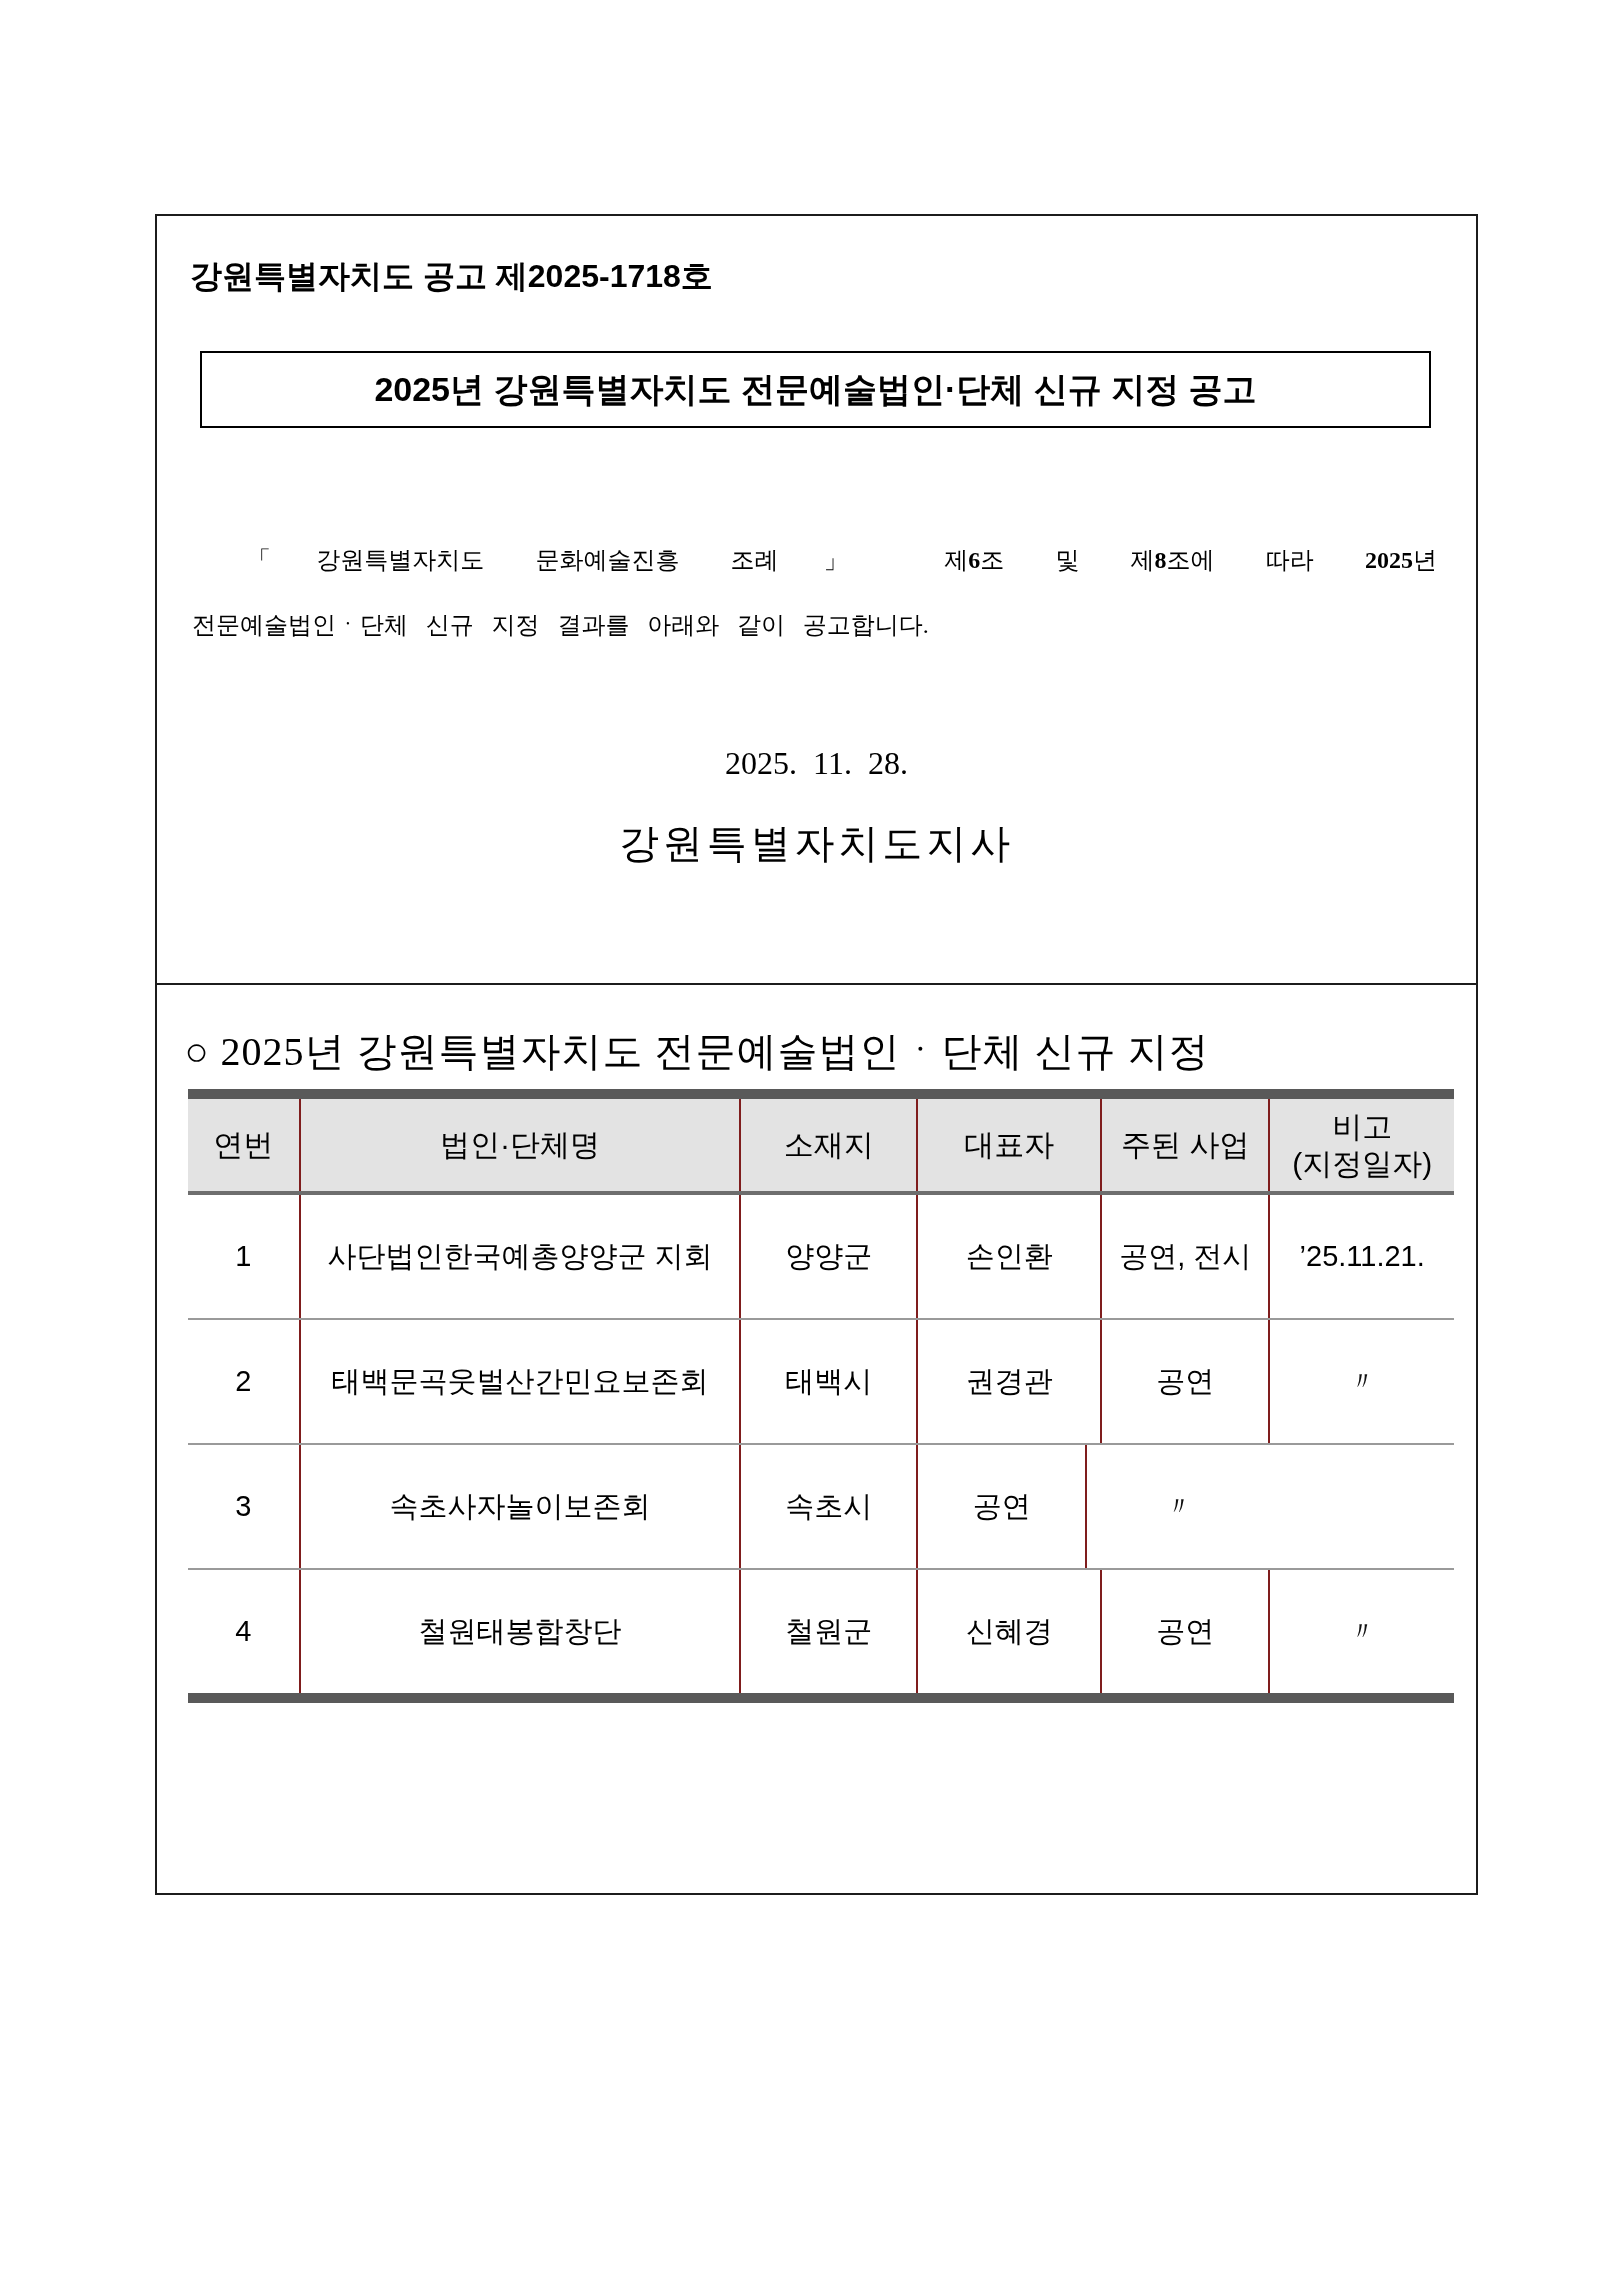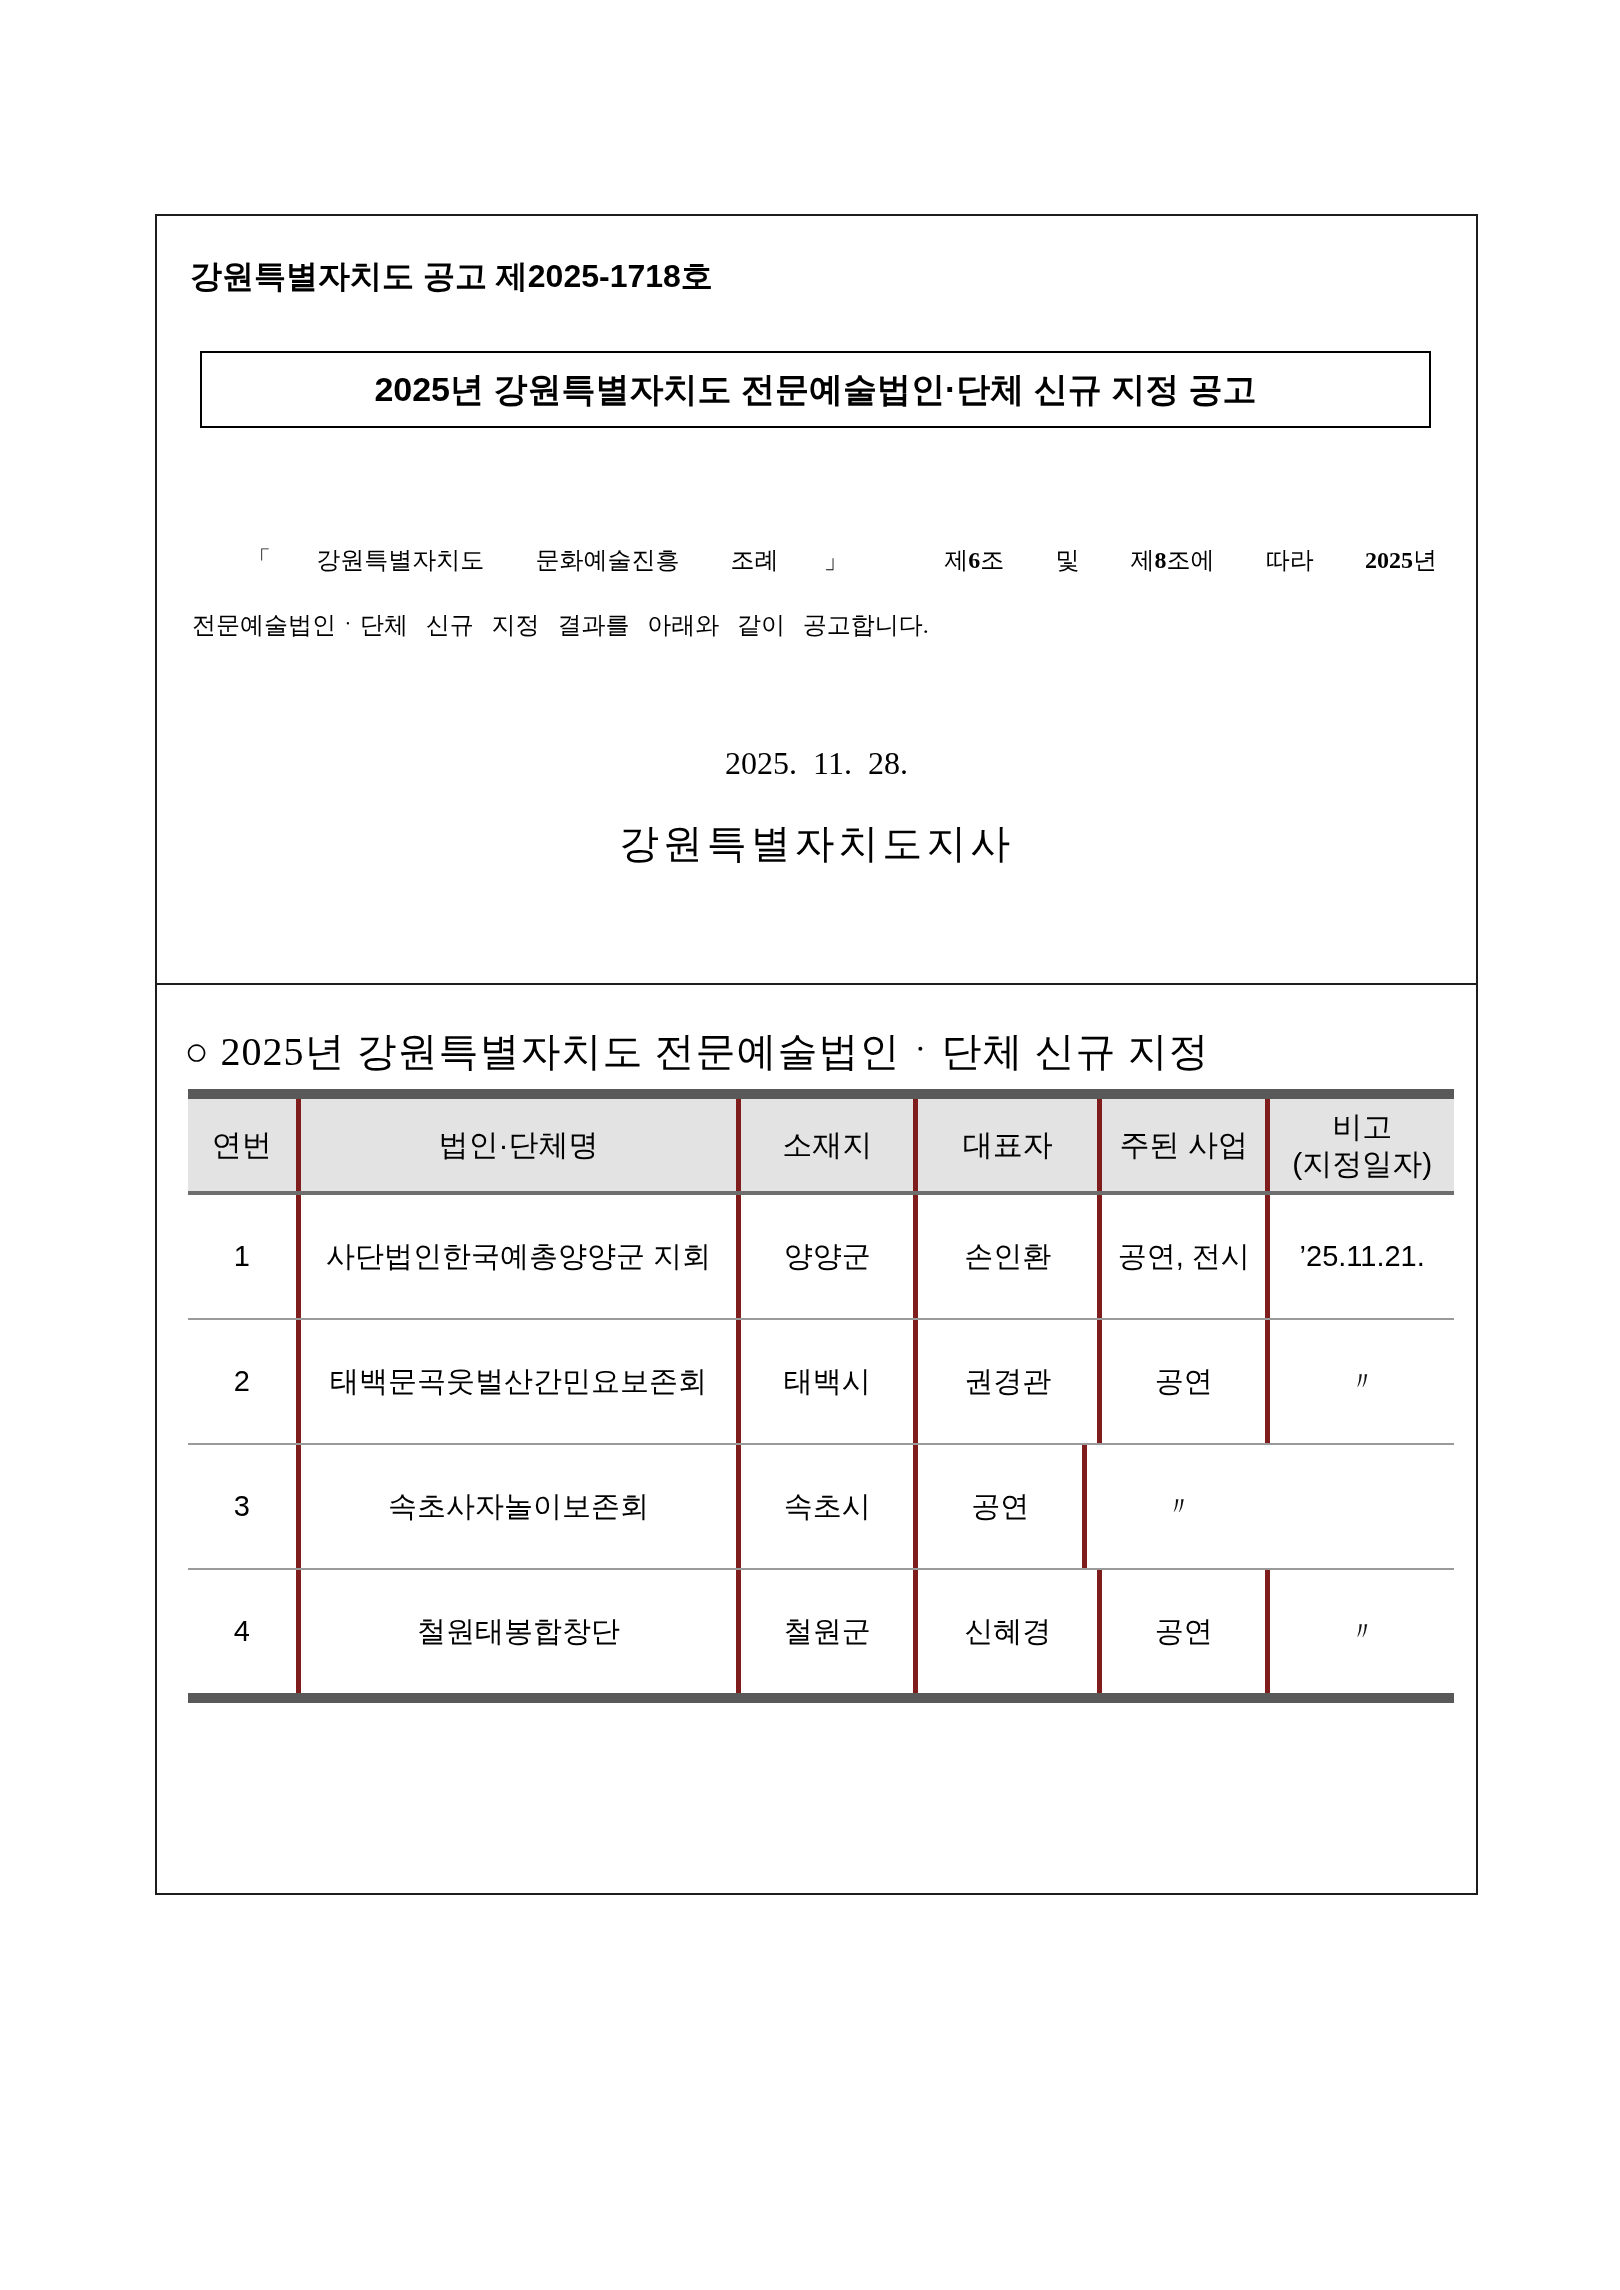--- a/index.html
+++ b/index.html
@@ -61,21 +61,21 @@
     display:flex;height:92px;background:#e3e3e3;
     border-bottom:4.9px solid #6e6e6e;
   }
   .t-row{
     display:flex;height:123px;background:#fff;
     border-bottom:2px solid #9a9a9a;
   }
   .t-row.last{border-bottom:none;}
   .cell{
     display:flex;align-items:center;justify-content:center;
-    border-right:5px solid #7f1d1d;
+    border-right:2px solid #7f1d1d;
     font-size:29px;text-align:center;
     box-sizing:border-box;white-space:pre-line;line-height:37px;
   }
   .cell.clast{border-right:none;}
   .c0{width:8.9%;}
   .c1{width:34.8%;}
   .c2{width:14.0%;}
   .c3{width:14.5%;}
   .c4{width:13.3%;}
   .c5{width:14.5%;}

